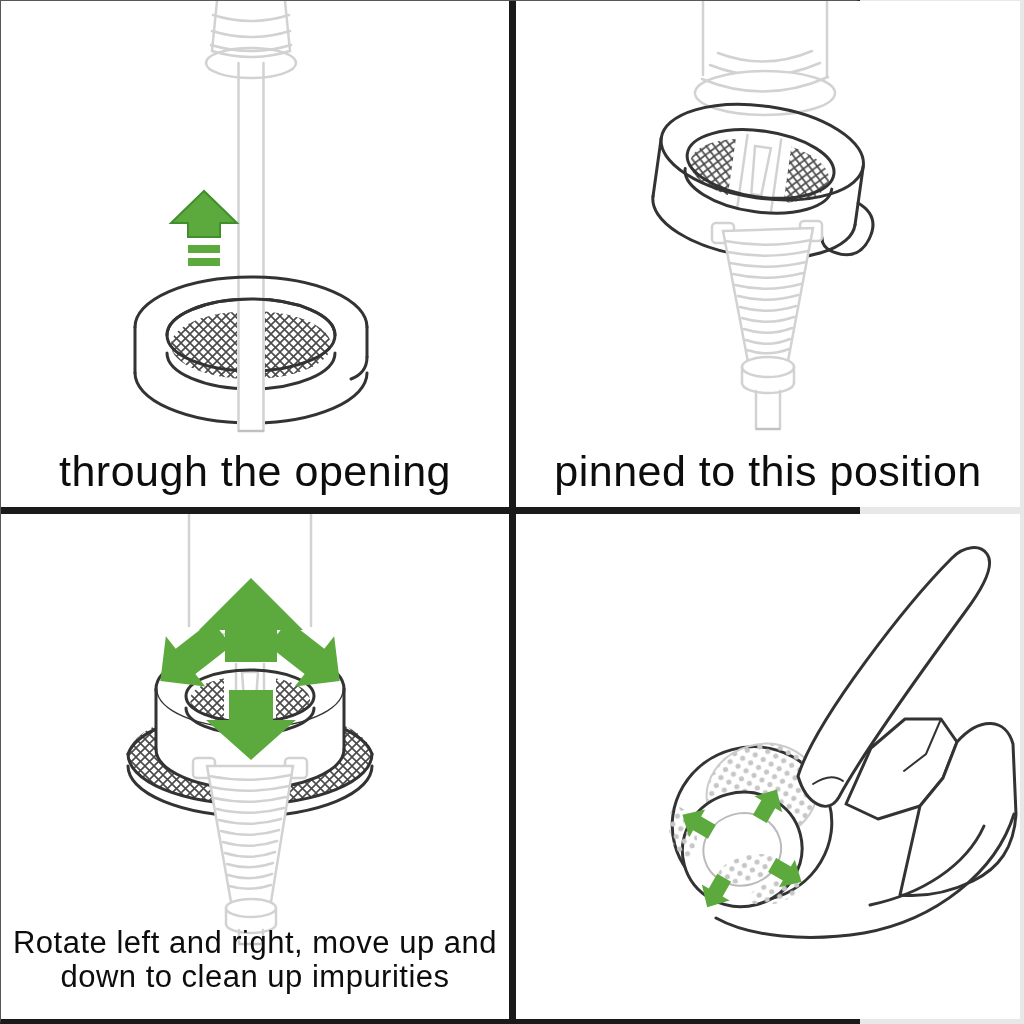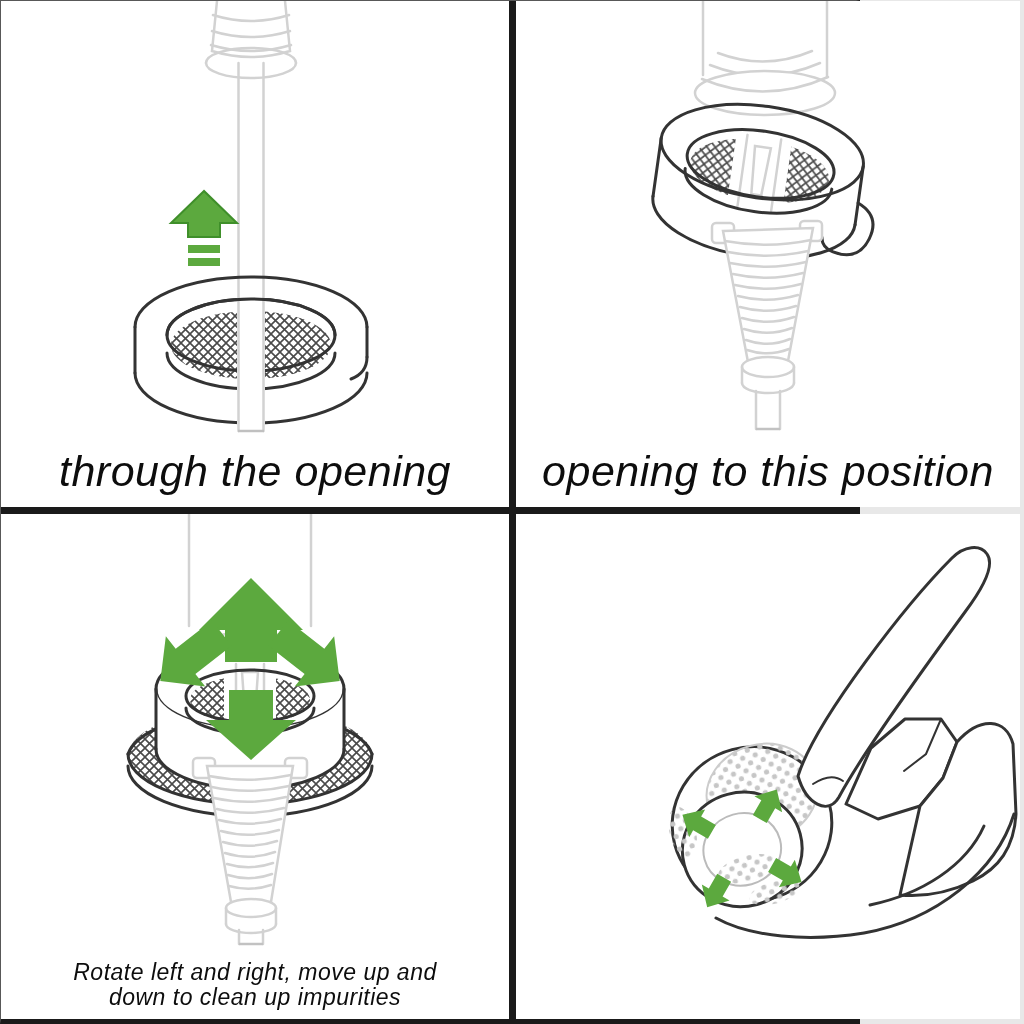--- a/index.html
+++ b/index.html
@@ -8,36 +8,35 @@
     --arrow-green:#5ca93e; --arrow-green-dark:#3f8f2a;
   }
   html,body{margin:0;padding:0;background:#e8e8e8;}
   #page-root{
     width:860px;height:1024px;box-sizing:border-box;background:var(--divider);
     border-top:1px solid var(--frame-light);
     border-left:1px solid var(--frame-light);
     border-right:4px solid var(--divider);
     border-bottom:5px solid var(--divider);
     font-family:"Liberation Sans", sans-serif;
-    font-style:italic;
   }
   .grid{
     display:grid;width:100%;height:100%;
     grid-template-columns:508px 504px;
     grid-template-rows:506px 505px;
     gap:7px;background:var(--divider);
   }
   .panel{position:relative;background:var(--background);overflow:hidden;}
   .panel svg{position:absolute;left:0;top:0;width:100%;height:100%;}
   .caption{
     position:absolute;left:0;right:0;text-align:center;color:#0d0d0d;
     line-height:1.12;letter-spacing:0.5px;
   }
   .caption.big{font-size:43px;bottom:12px;}
-  .caption.small{font-size:23px;bottom:8px;}
+  .caption.small{font-size:31px;bottom:24px;}
   #p4 .caption{font-size:41px;bottom:13px;}
   
   .dk{stroke:var(--line-dark);stroke-width:3;fill:none;stroke-linecap:round;}
   .dkf{stroke:var(--line-dark);stroke-width:3;fill:#fff;stroke-linejoin:round;}
   .dk2{stroke:var(--line-dark);stroke-width:2;fill:none;stroke-linecap:round;}
   .lt{stroke:var(--line-light);stroke-width:2.5;fill:none;stroke-linecap:round;}
   .ltf{stroke:var(--line-light);stroke-width:2.5;fill:#fff;}
   .grn{fill:var(--arrow-green);}
   .grns{fill:var(--arrow-green);stroke:var(--arrow-green-dark);stroke-width:2;}
   .mesh{fill:url(#meshPat);}
@@ -147,21 +146,21 @@
           <path class="lt" d="M230,339 Q252,347 274,338"></path>
           <path class="lt" d="M231,349 Q252,356 273,348"></path>
           <ellipse class="ltf" cx="252" cy="366" rx="26" ry="10"></ellipse>
           <path class="lt" d="M226,366 L226,382 M278,366 L278,382"></path>
           <path class="lt" d="M226,382 A26,10 0 0 0 278,382"></path>
           <path class="lt" d="M240,390 L240,428 M264,390 L264,428"></path>
           <path d="M240,428 L264,428" stroke="#c2c2c2" stroke-width="2.5"></path>
         </g>
       </svg>
       <div class="caption big">
-        <span>opening to this position</span>
+        <span>pinned to this position</span>
       </div>
     </div>
 
     <div class="panel" id="p3">
       <svg viewBox="0 0 508 505" preserveAspectRatio="xMidYMid meet">
 
         <g>
           <path class="lt" d="M188,0 L188,112 M310,0 L310,112"></path>
         </g>
 

